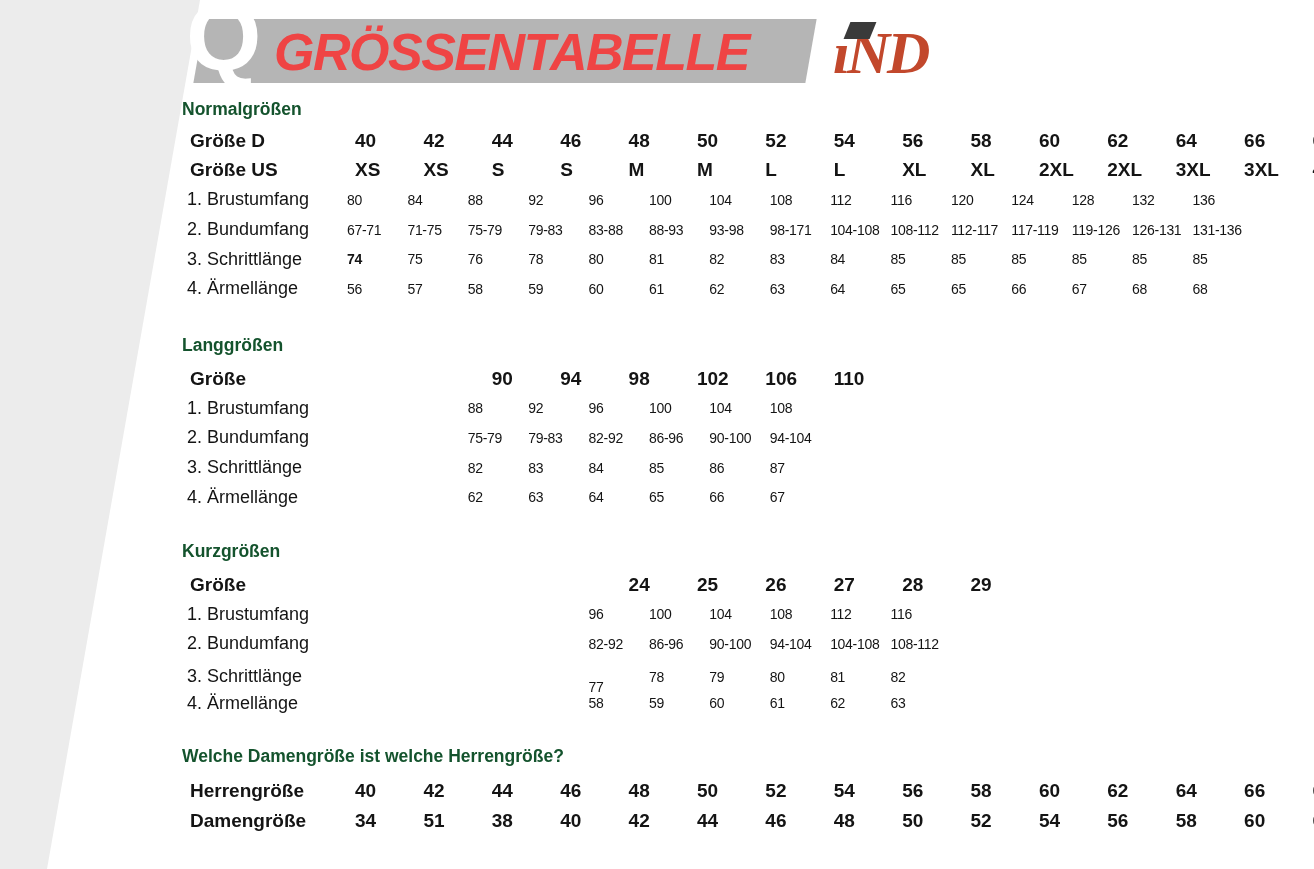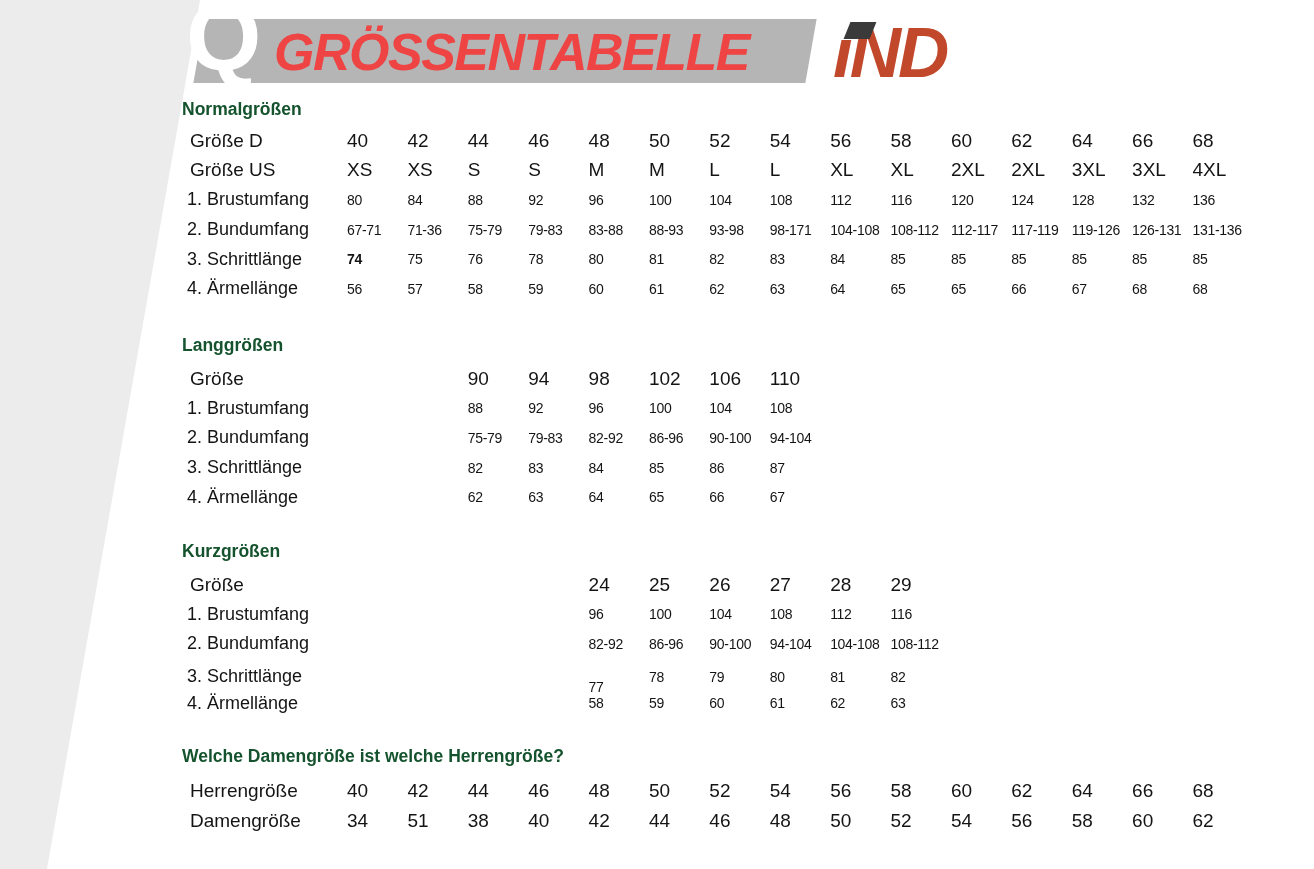--- a/index.html
+++ b/index.html
@@ -25,22 +25,22 @@
     font-size:97px;font-weight:700;color:#ffffff;line-height:1;
     letter-spacing:0;
   }
   .main-title{
     position:absolute;left:274px;top:22px;
     font-size:52px;font-weight:800;font-style:italic;
     letter-spacing:-1.5px;color:#ef4444;white-space:nowrap;
   }
   .brand{
     position:absolute;left:833px;top:8px;height:90px;
-    font-size:71px;font-weight:900;font-style:italic;line-height:90px;
-    letter-spacing:-3px;white-space:nowrap;
+    font-size:60px;font-weight:900;font-style:italic;line-height:90px;
+    letter-spacing:-3px;white-space:nowrap;font-family:Liberation Serif, serif;
   }
   .brand .brand-dot{
     position:absolute;left:14px;top:14px;width:26px;height:17px;
     background:#3a3a3a;transform:skewX(-22deg);
   }
   
   .section{position:absolute;left:182px;width:1070px;}
   .section-title{font-size:17.5px;font-weight:700;color:#14532d;height:24px;}
   .sec-normal{top:99px;}
   .sec-lang{top:335px;}
@@ -51,21 +51,21 @@
   .sec-lang .rows{top:29px;}
   .sec-kurz .rows{top:29px;}
   .sec-conv .rows{top:30px;}
   .t-row{
     display:grid;
     grid-template-columns:159px repeat(15,60.4px);
     align-items:center;height:29.6px;
   }
   .sec-conv .t-row{height:30px;}
   .t-row .row-label{padding-left:5px;white-space:nowrap;}
-  .size-row{font-weight:400;font-size:19px;}
+  .size-row{font-weight:700;font-size:19px;gap:8px;}
   .size-row .row-label{padding-left:8px;}
   .measure-row .row-label{font-size:18px;}
   .measure-row .cell{font-size:14px;letter-spacing:-0.3px;}
   .cell{padding-left:6px;white-space:nowrap;}
 </style>
 </head>
 <body>
 
 <div class="side-band"></div>
 
@@ -131,21 +131,21 @@
           <div class="cell">116</div>
           <div class="cell">120</div>
           <div class="cell">124</div>
           <div class="cell">128</div>
           <div class="cell">132</div>
           <div class="cell">136</div>
         </div>
         <div class="t-row measure-row">
           <div class="row-label">2. Bundumfang</div>
           <div class="cell" style="grid-column-start: 2;">67-71</div>
-          <div class="cell">71-36</div>
+          <div class="cell">71-75</div>
           <div class="cell">75-79</div>
           <div class="cell">79-83</div>
           <div class="cell">83-88</div>
           <div class="cell">88-93</div>
           <div class="cell">93-98</div>
           <div class="cell">98-171</div>
           <div class="cell">104-108</div>
           <div class="cell">108-112</div>
           <div class="cell">112-117</div>
           <div class="cell">117-119</div>

